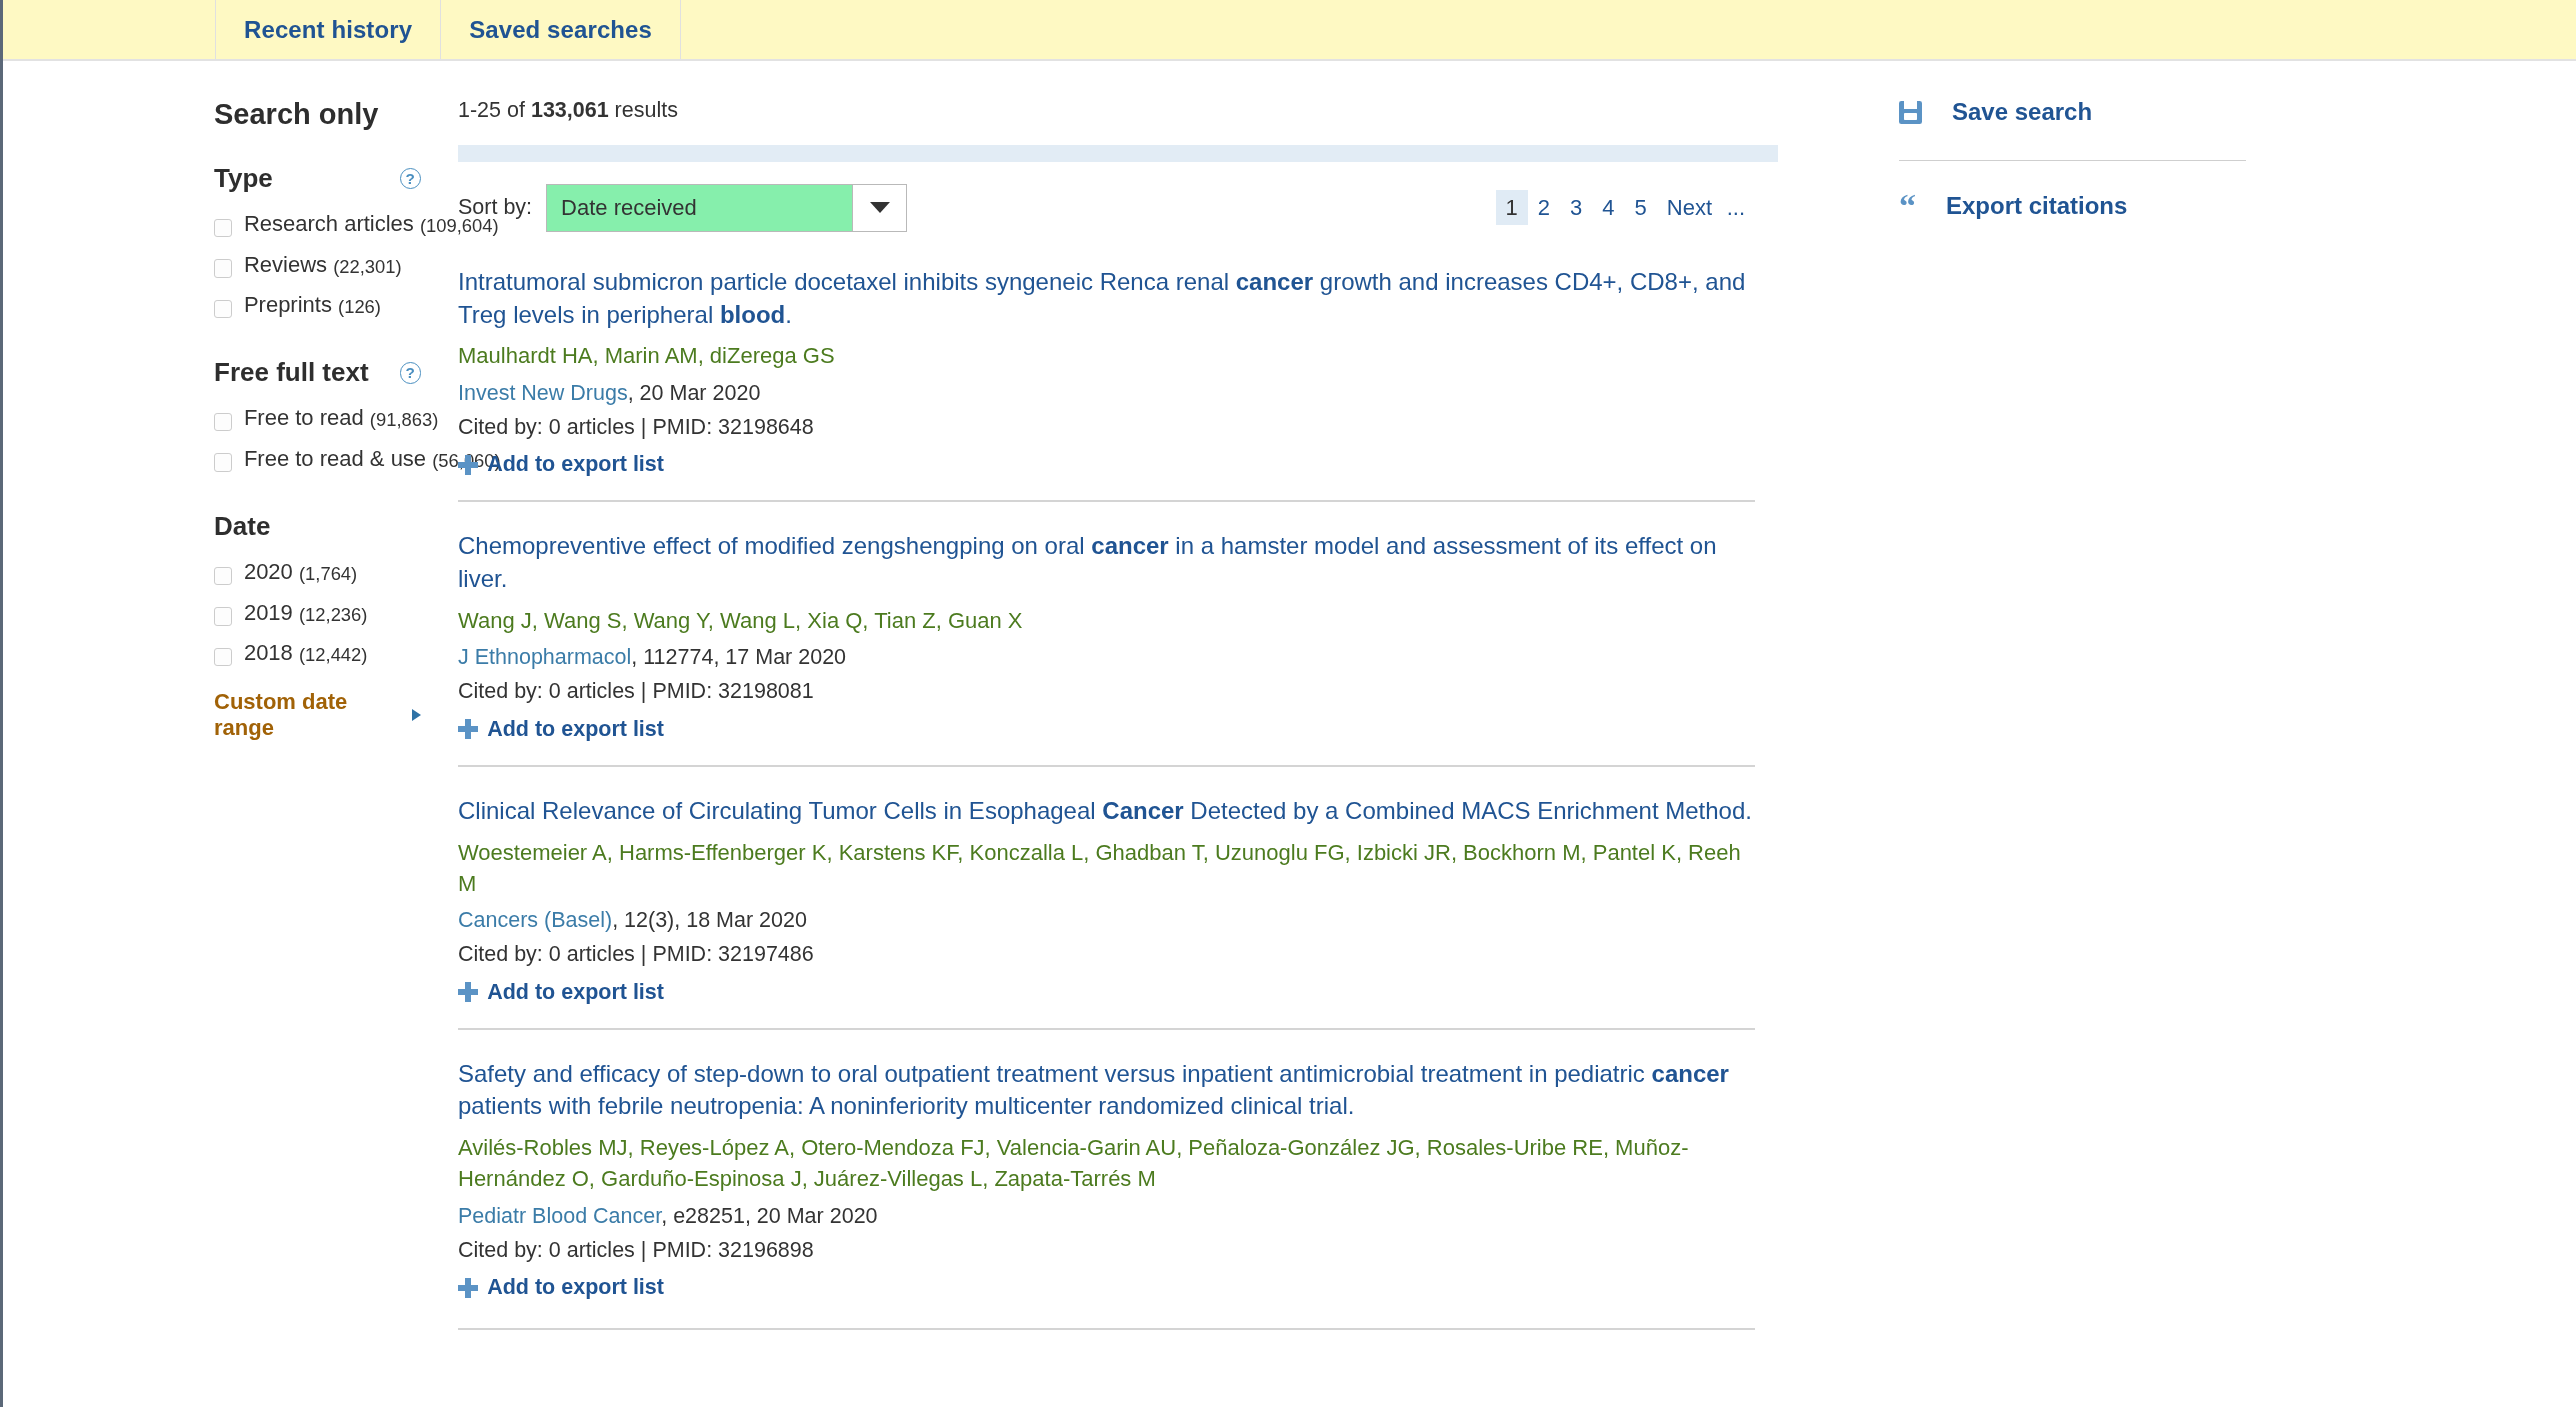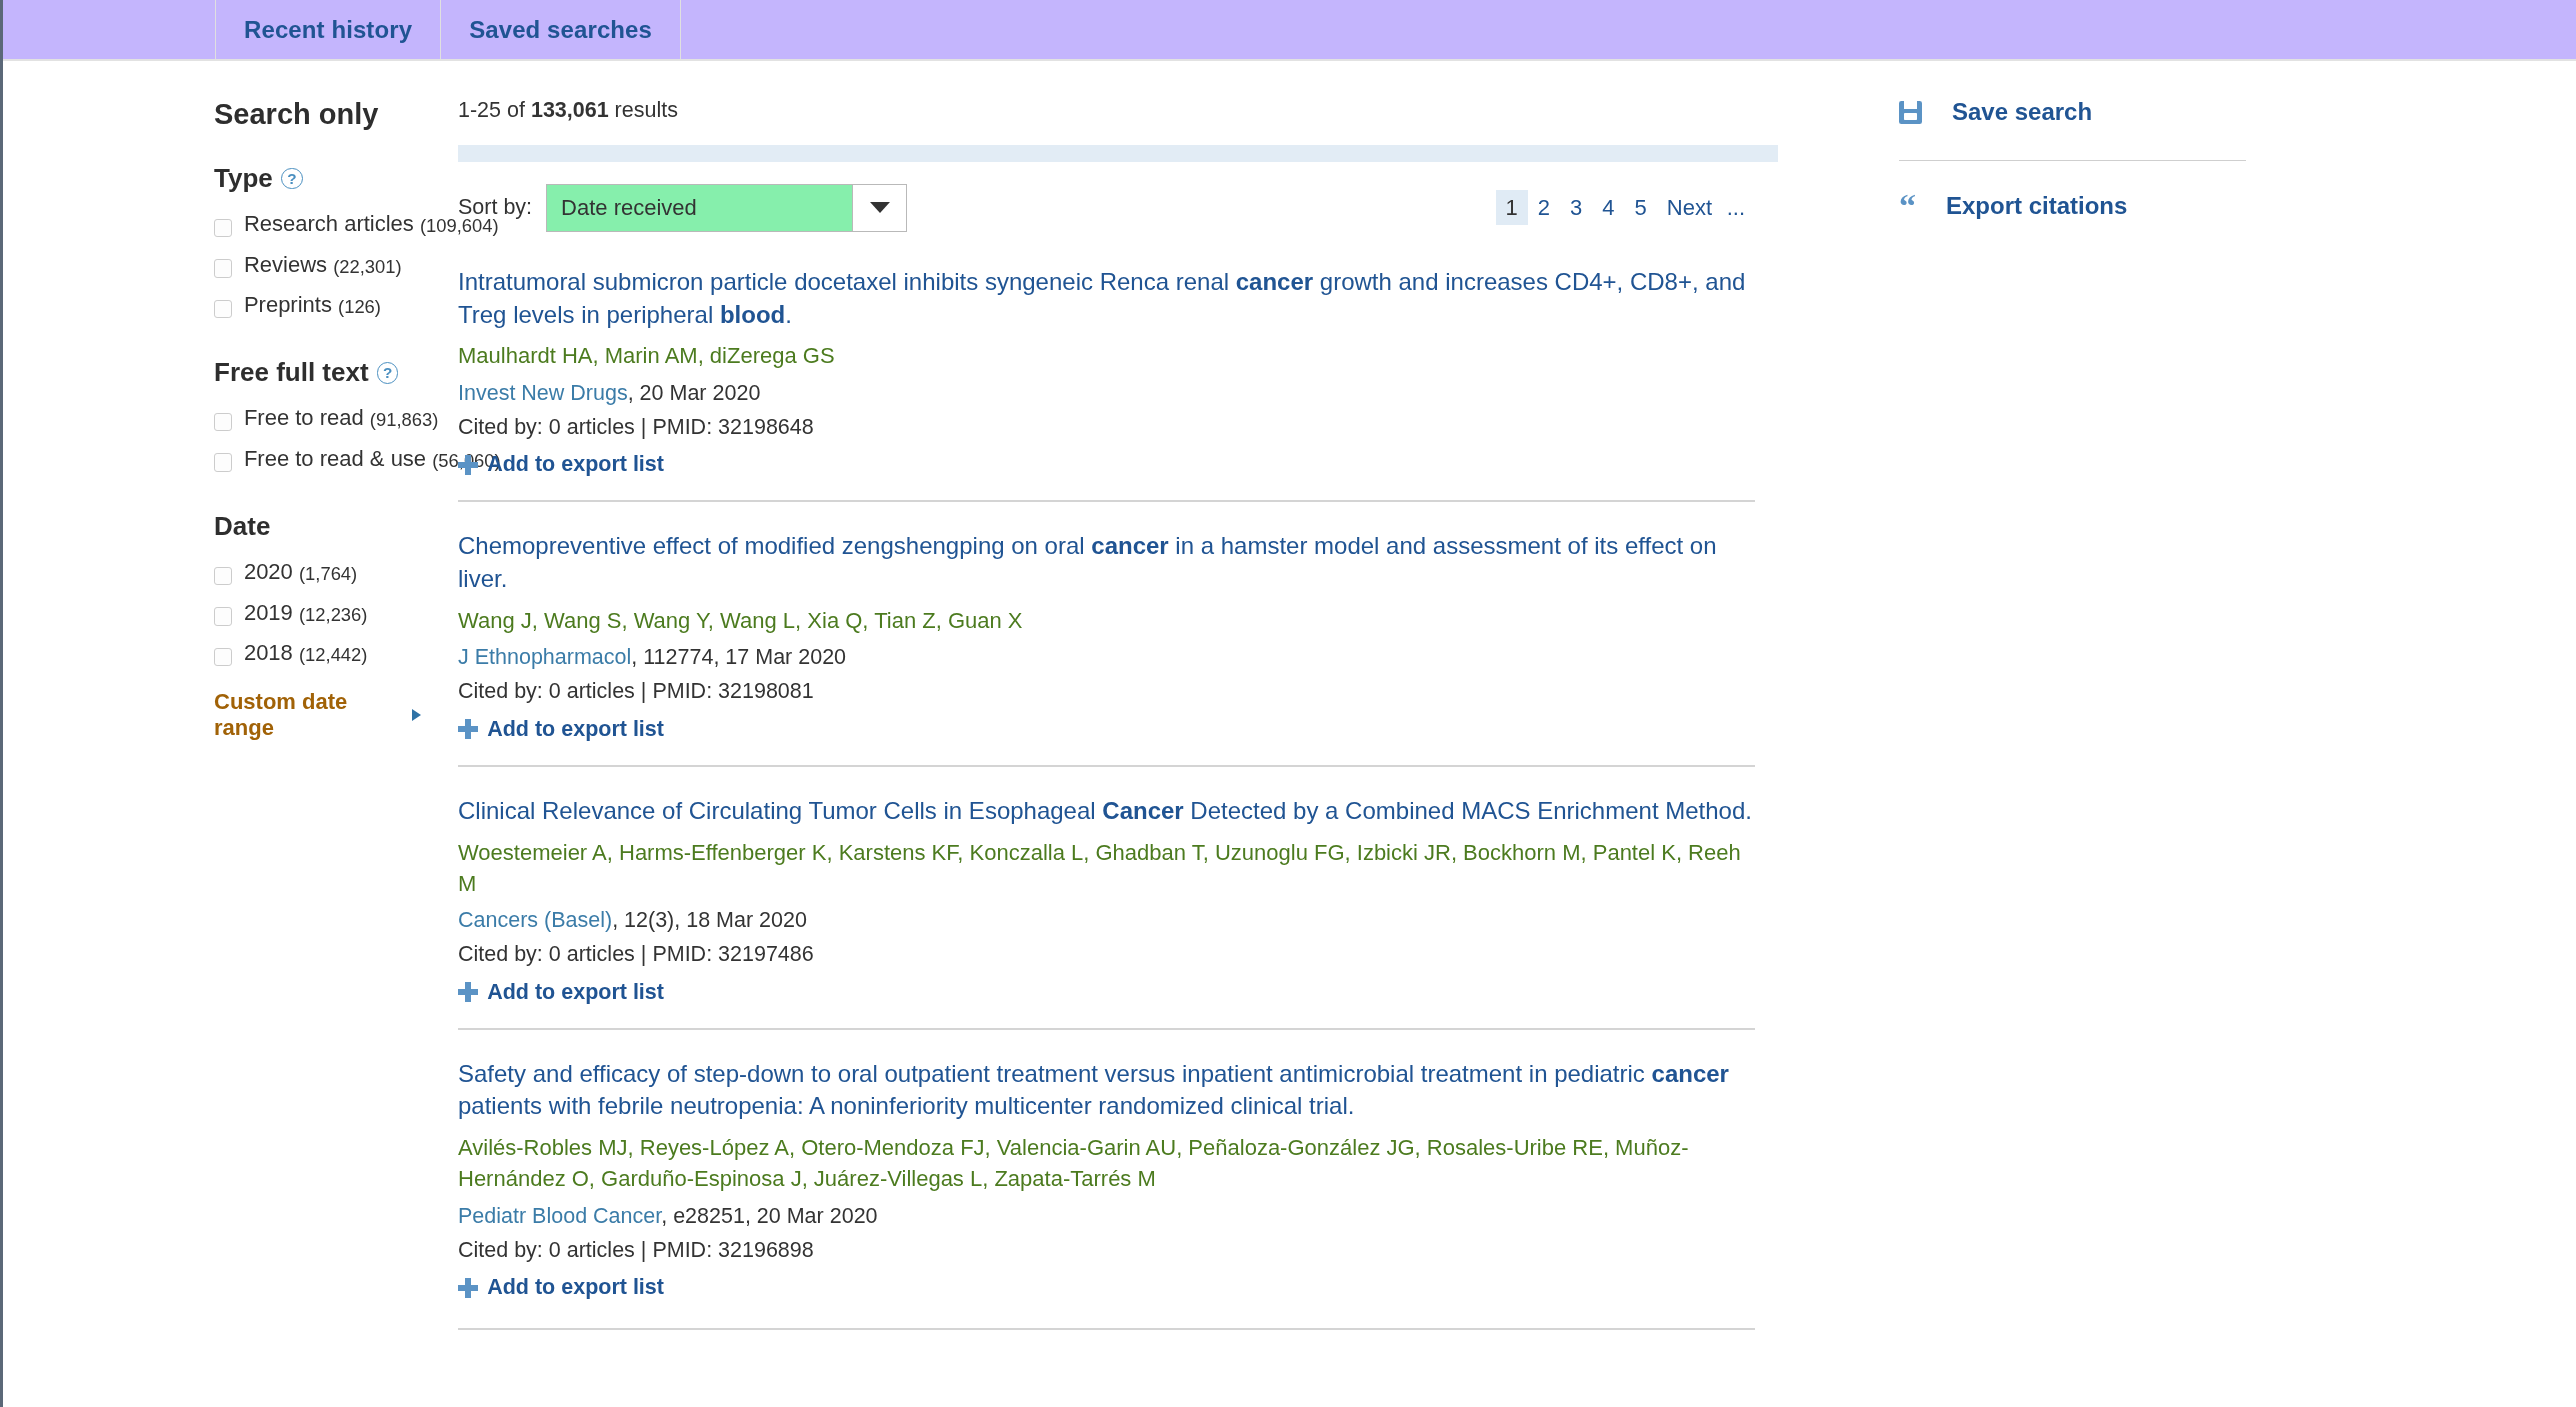--- a/index.html
+++ b/index.html
@@ -7,21 +7,21 @@
     width: 2576px; height: 1408px;
     background: #ffffff;
     font-family: "Liberation Sans", sans-serif;
     overflow: hidden;
   }
   body { border-left: 3.8px solid #5b6878; }
 
   
   .tabbar {
     height: 61px;
-    background: #c4b5fd;
+    background: #fef9c3;
     border-bottom: 2.3px solid #e2e2e2;
     display: flex;
     align-items: stretch;
   }
   .tab-spacer { width: 213px; border-right: 1.5px solid #e0e0e0; }
   .tab {
     display: flex; align-items: center; justify-content: center;
     padding: 0 28px;
     border-right: 1.5px solid #e0e0e0;
     color: #205493;
@@ -45,20 +45,21 @@
   .search-only {
     font-size: 29px; font-weight: bold; color: #2e2e2e;
     margin-bottom: 32px; white-space: nowrap;
   }
   .facet { margin-bottom: 6.1px; }
   .facet-title {
     font-size: 26px; font-weight: bold; color: #2e2e2e;
     margin-bottom: 17px;
     display: flex; align-items: center; gap: 8.4px;
     white-space: nowrap;
+    justify-content: space-between;
   }
   .help-icon {
     width: 21.5px; height: 21.5px; border-radius: 50%;
     border: 1.9px solid #4a8fc0;
     color: #4a8fc0; font-size: 15.3px; font-weight: bold;
     display: inline-flex; align-items: center; justify-content: center;
     line-height: 1;
     cursor: pointer;
   }
   .facet-row {

